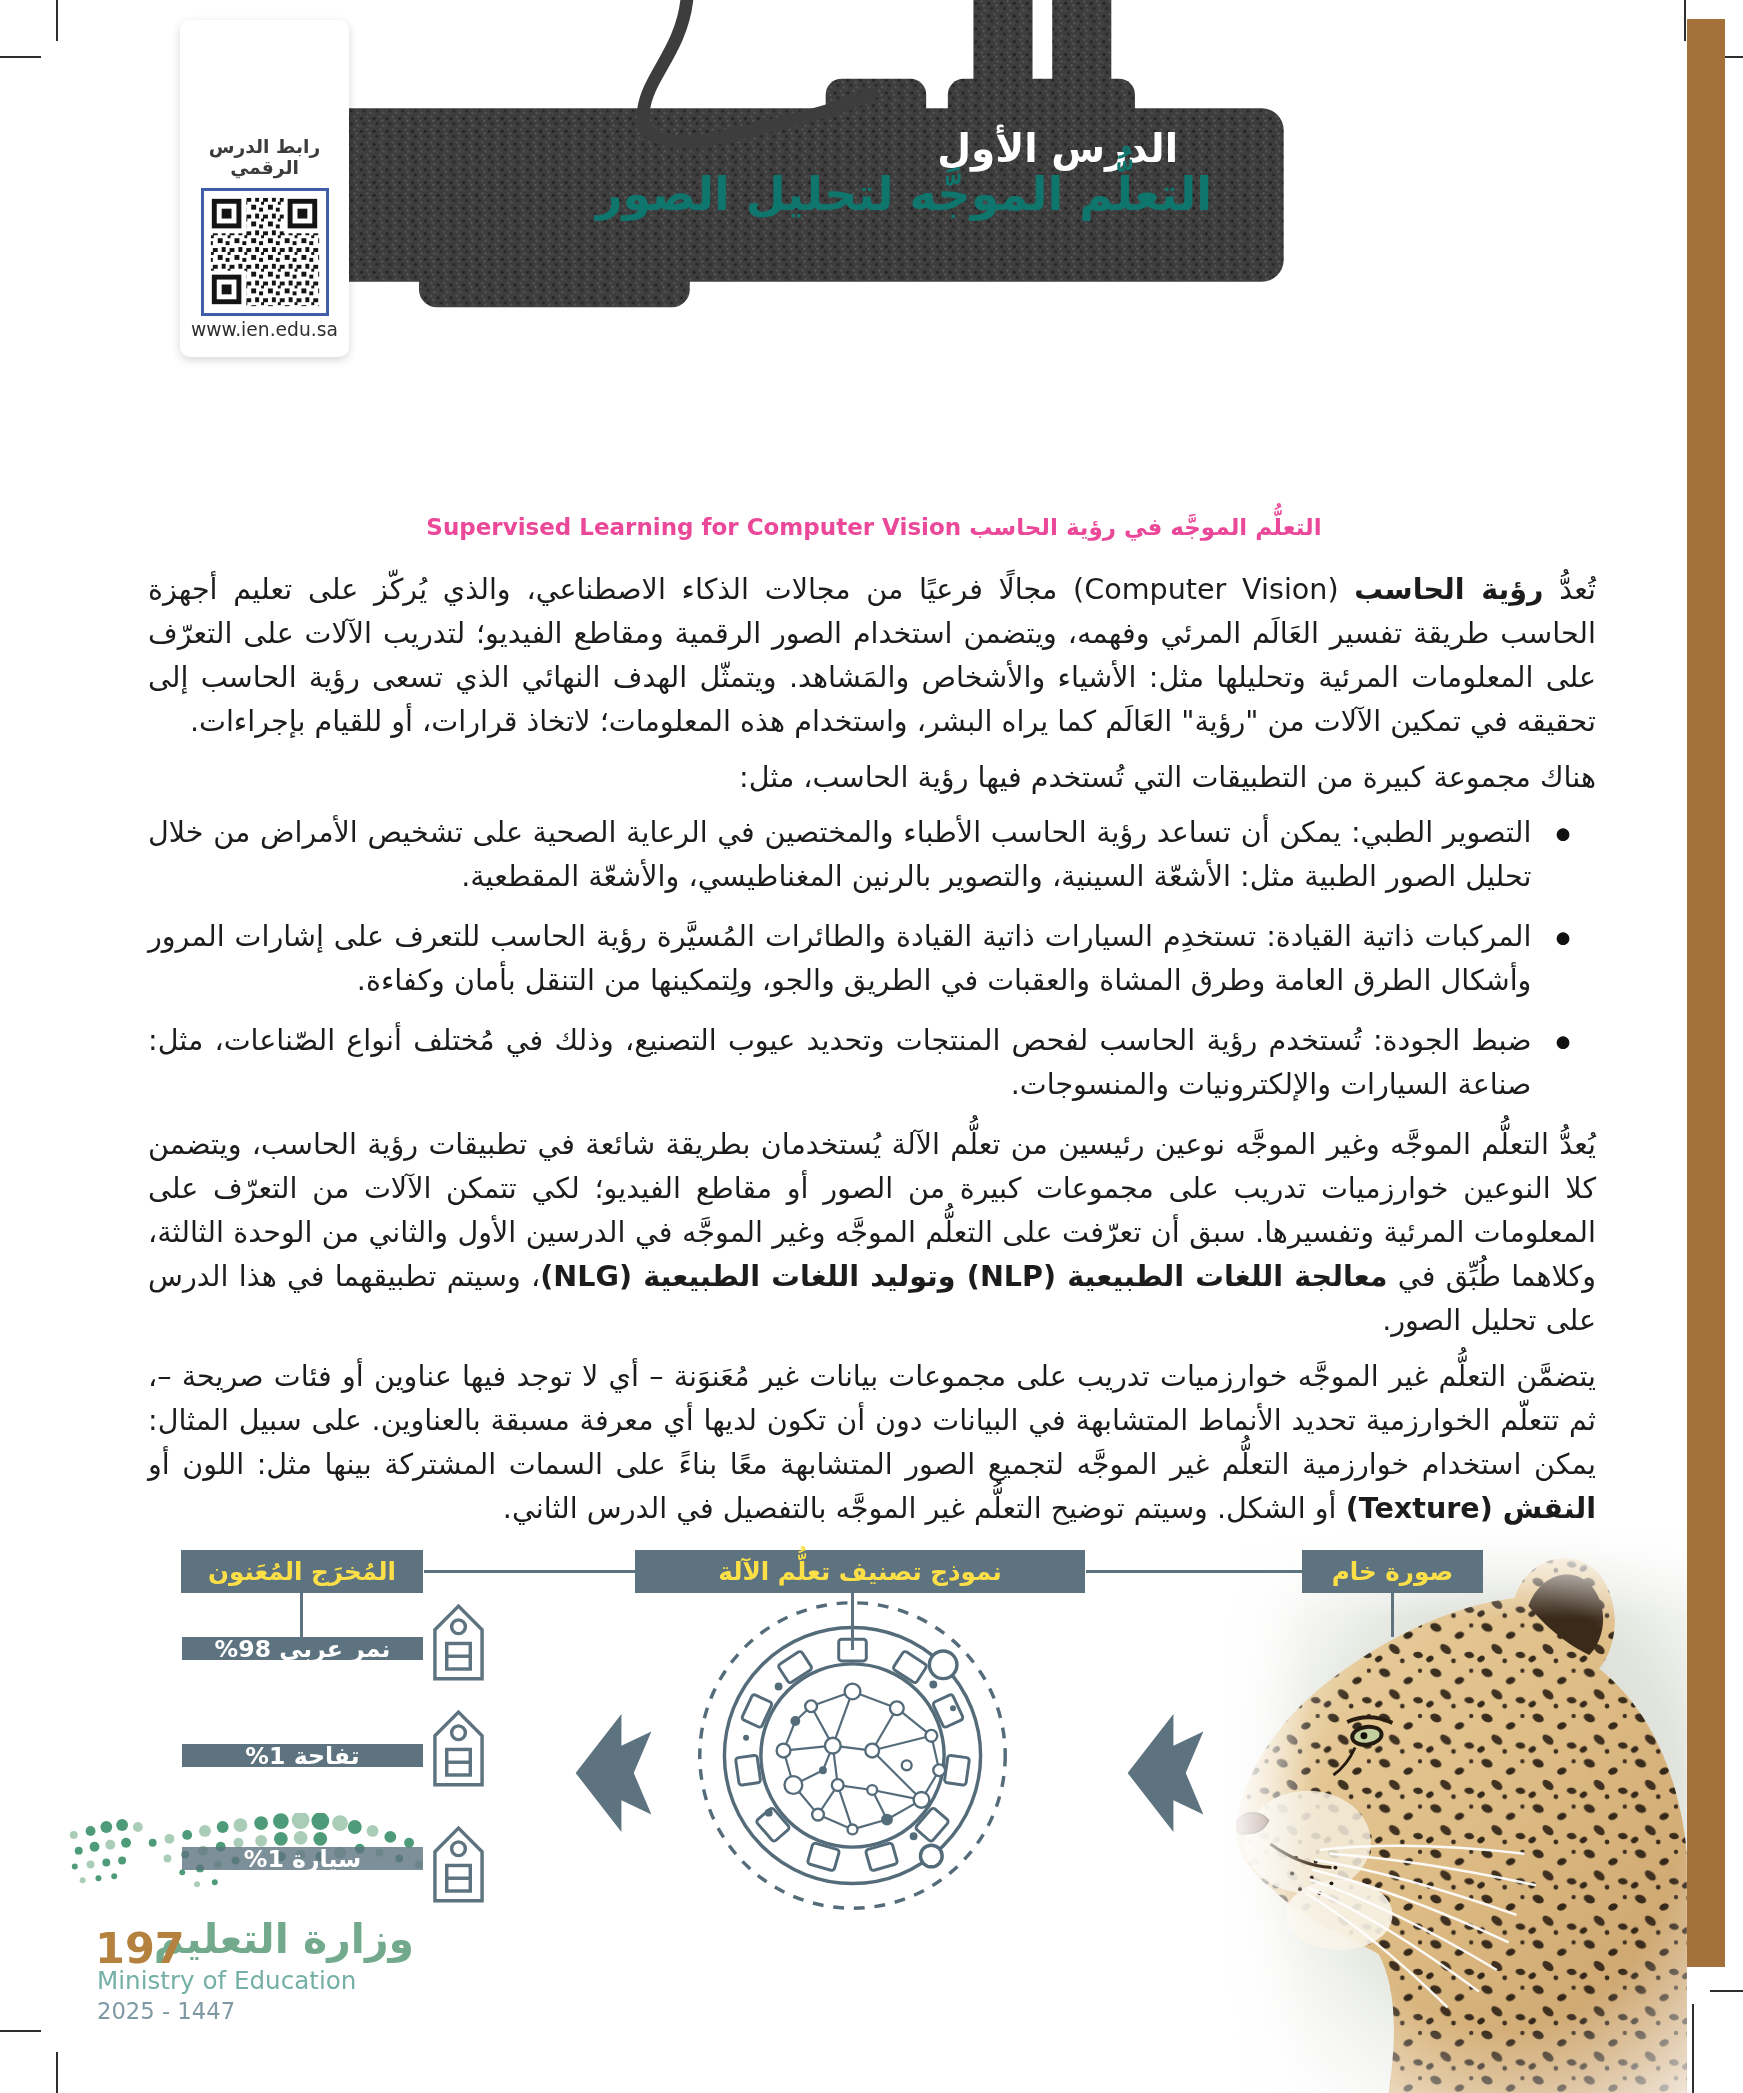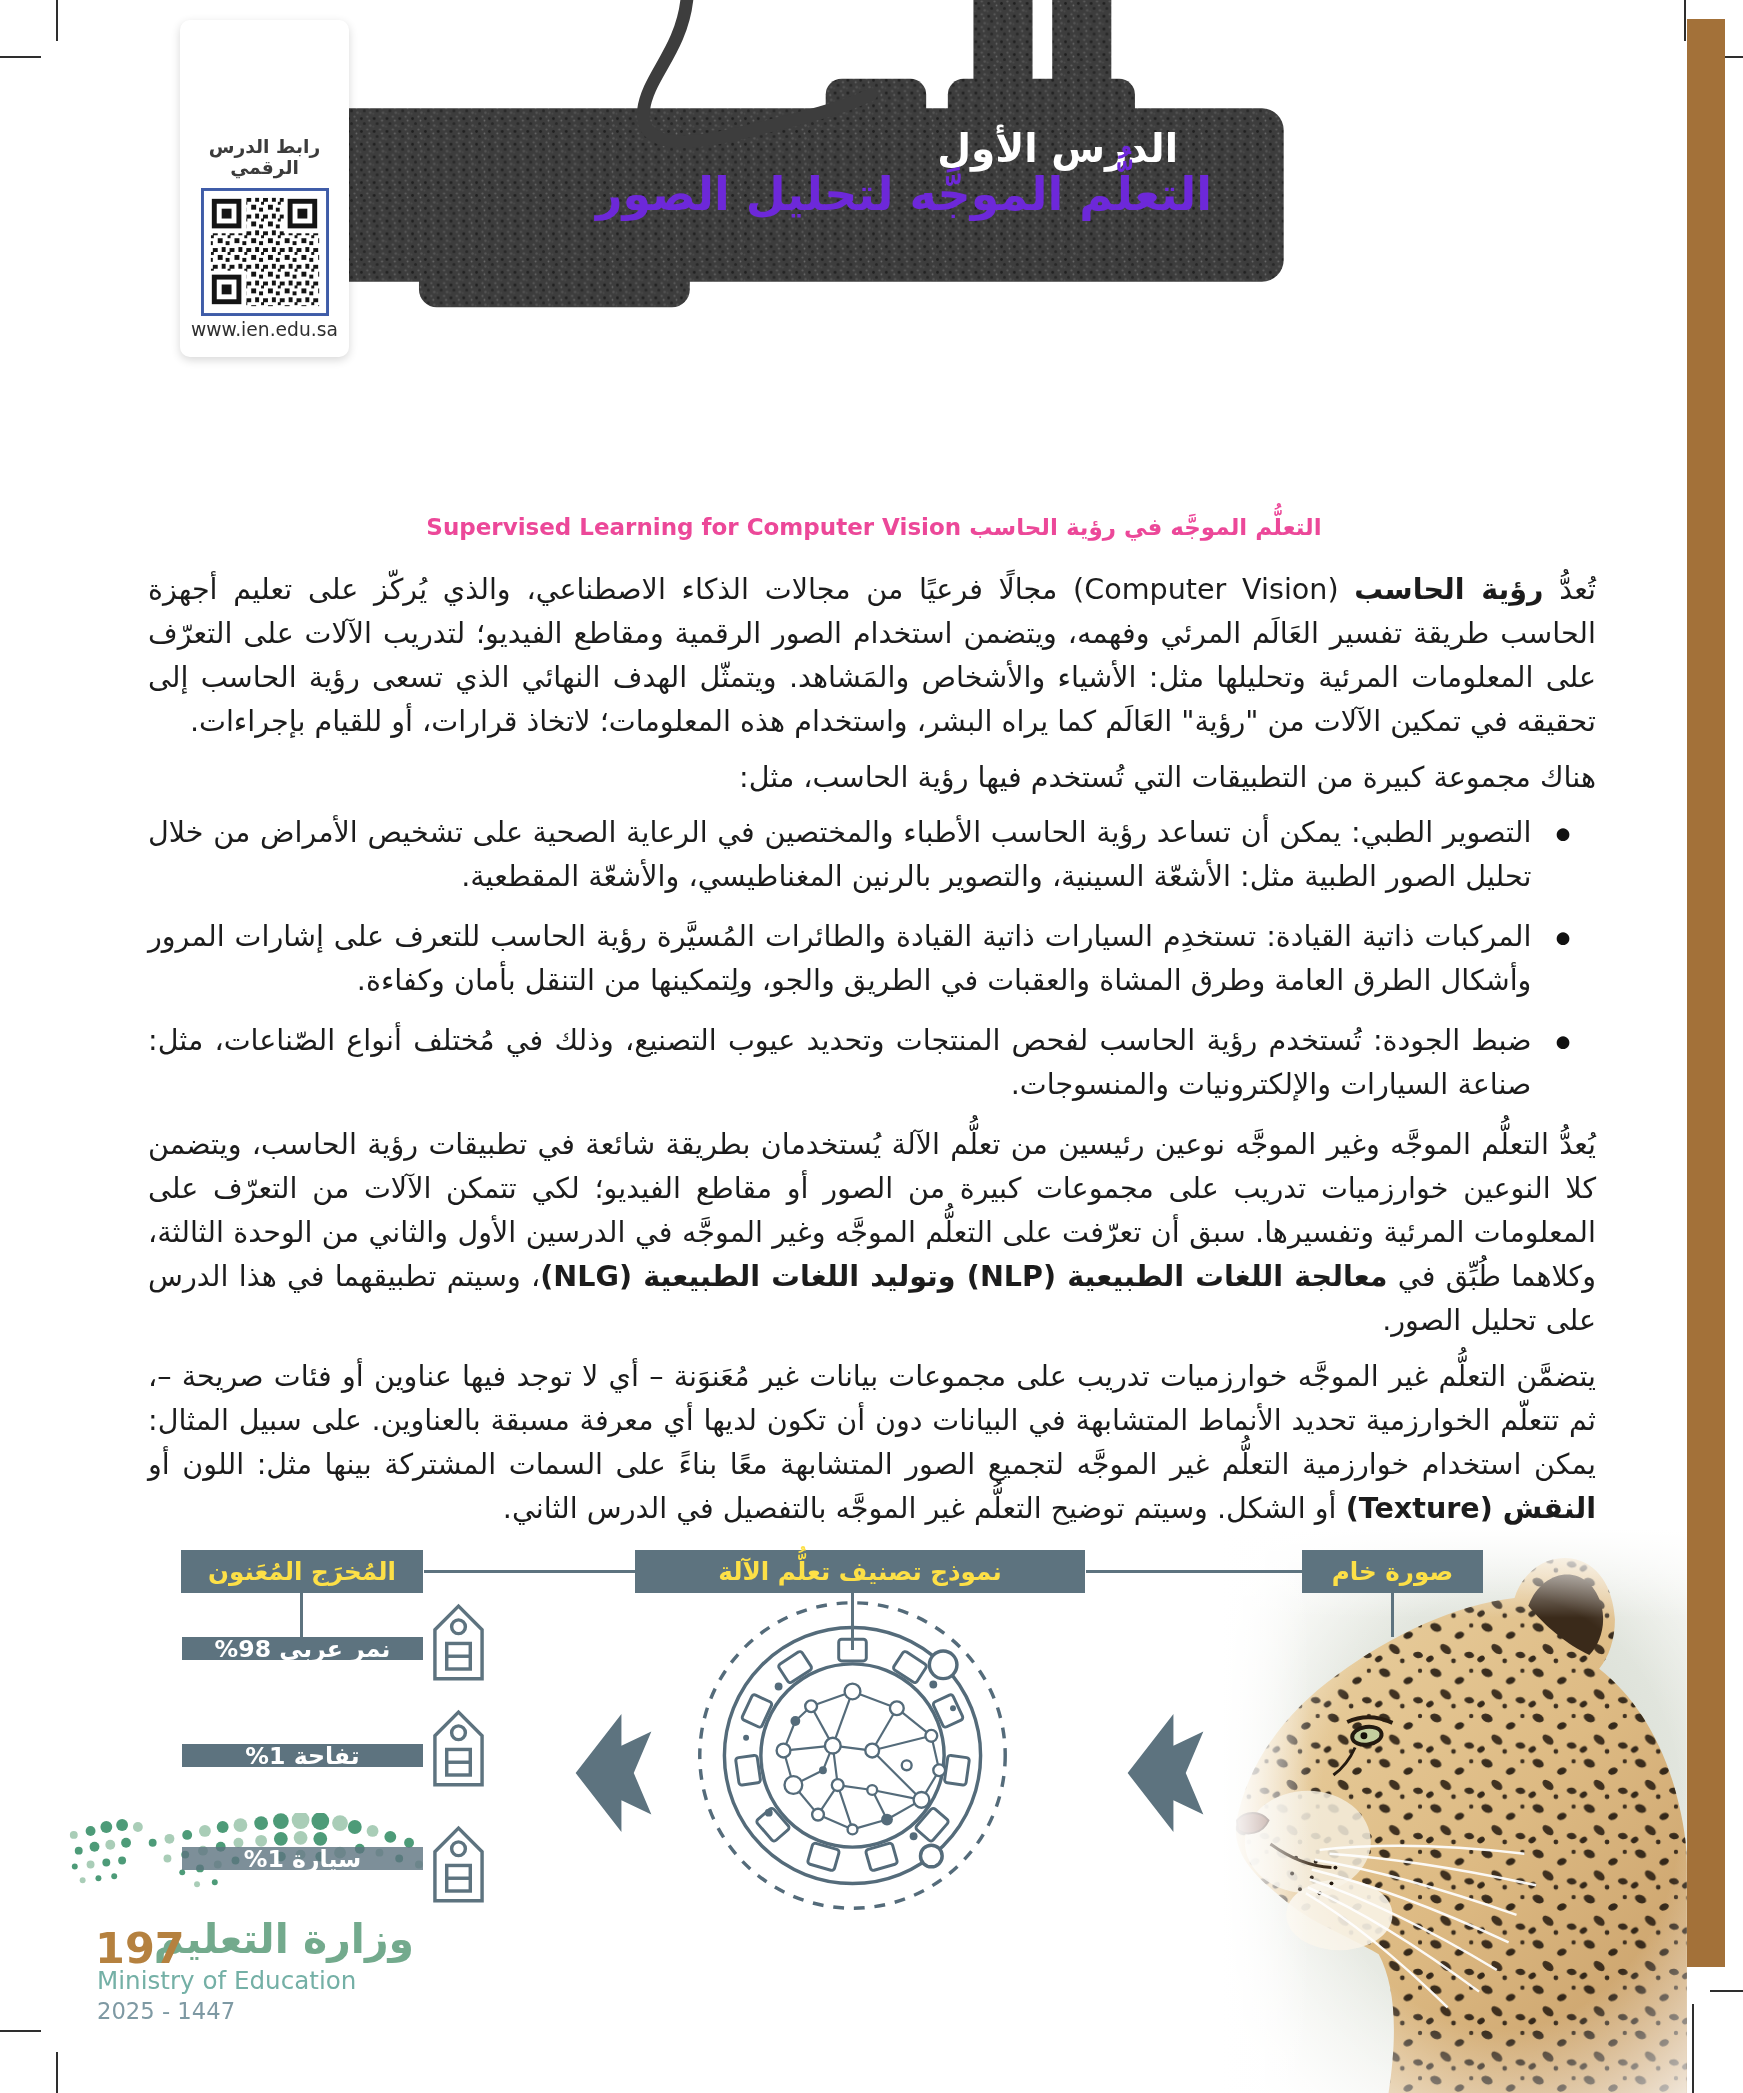--- a/index.html
+++ b/index.html
@@ -11,21 +11,21 @@
   .accent-bar{position:absolute;left:1687px;top:18.7px;width:38px;height:1948px;background:#a37139;}
   
   .qr-card{position:absolute;left:180px;top:19.7px;width:169px;height:337px;background:#fff;
            border-radius:9.9px;box-shadow:0 3px 9.9px rgba(0,0,0,.16);text-align:center;}
   .qr-label{margin-top:116px;font-size:18.7px;font-weight:bold;color:#3c3c3c;direction:rtl;}
   .qr-box{width:128px;height:128px;margin:9.9px auto 3.9px;display:block;}
   .qr-url{font-size:18.7px;color:#2f2f2f;}
   
   .banner-svg{position:absolute;left:0;top:0;width:1744px;height:325px;}
   .banner-kicker{position:absolute;top:126px;right:566px;color:#fff;font-size:39px;font-weight:bold;direction:rtl;}
-  .banner-title{position:absolute;top:167px;right:532px;color:#6d28d9;font-size:46px;font-weight:bold;direction:rtl;}
+  .banner-title{position:absolute;top:167px;right:532px;color:#0f766e;font-size:46px;font-weight:bold;direction:rtl;}
   
   .text-col{position:absolute;top:504px;right:148px;width:1448px;direction:rtl;
             font-size:28.6px;line-height:44px;text-align:justify;}
   .section-head{margin:0 0 15.8px;font-size:23px;line-height:47px;font-weight:bold;color:#ec4899;text-align:center;}
   .section-head .en{padding-left:3.9px;}
   .text-col p{margin:0 0 11.8px;}
   .text-col .b{font-weight:bold;}
   ul.apps{list-style:none;margin:2px 0 14px;padding:0 25.6px 0 0;}
   ul.apps li{position:relative;padding-right:39px;margin-bottom:15.8px;}
   ul.apps li::before{content:"●";position:absolute;right:0;top:1px;font-size:16.7px;color:#111;}

